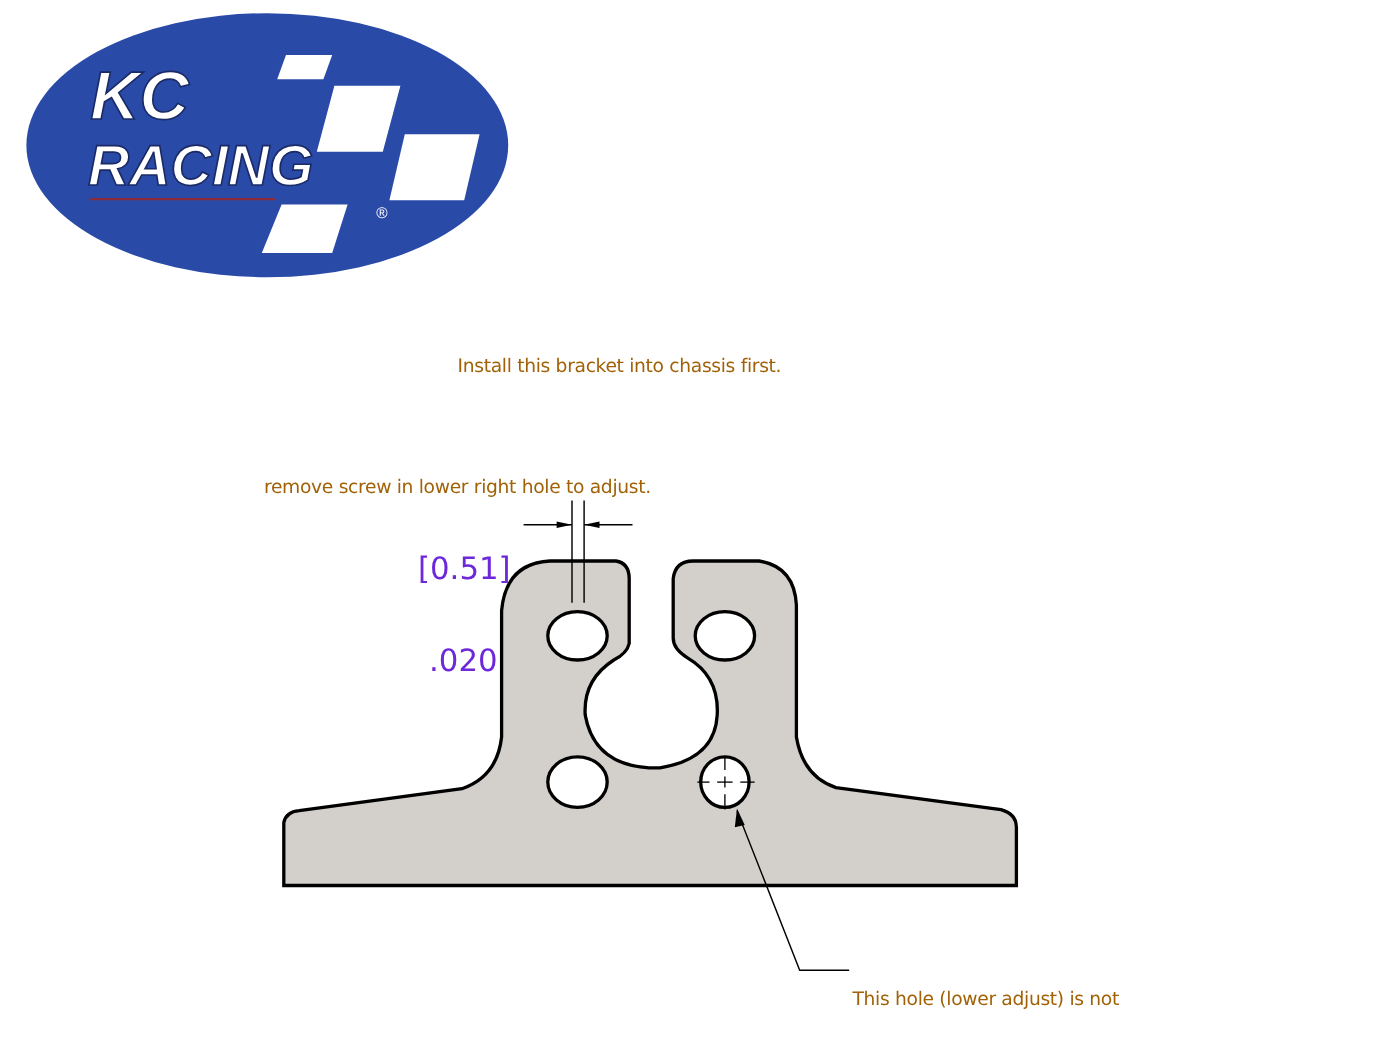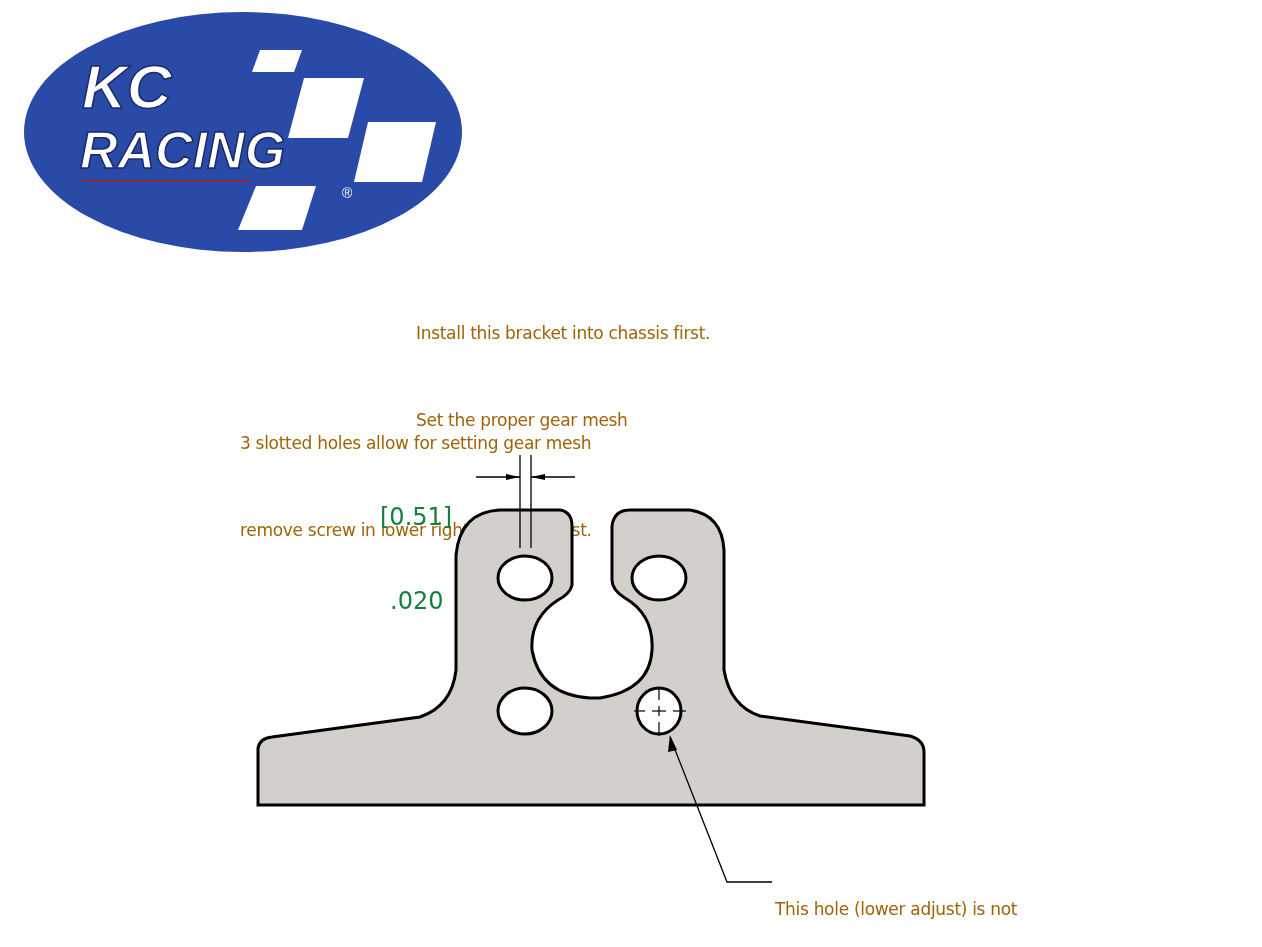--- a/index.html
+++ b/index.html
@@ -1,19 +1,19 @@
 <!DOCTYPE html>
 <html><head>
 <meta charset="utf-8">
 <style>
   html, body { margin: 0; padding: 0; background: #ffffff; }
   body { width: 1262px; height: 947px; position: relative; overflow: hidden; font-family: "DejaVu Sans", sans-serif; }
   .abs { position: absolute; }
   .note { color: #a16207; font-size: 17px; line-height: 29px; letter-spacing: -0.3px; font-weight: 400; white-space: pre; }
-  .dim { color: #15803d; font-size: 24px; line-height: 28px; white-space: pre; }
+  .dim { color: #6d28d9; font-size: 28px; line-height: 28px; white-space: pre; }
   svg text { font-family: "Liberation Sans", sans-serif; }
 </style>
 </head>
 <body>
 
 <div class="abs" style="left:22px;top:10px;width:442px;height:244px;">
   <svg width="442" height="244" viewBox="0 0 442 244">
     <ellipse cx="221" cy="122" rx="219" ry="120" fill="#2a4aa8"></ellipse>
 
     <polygon points="238,40 280,40 272,62 230,62" fill="#ffffff"></polygon>
@@ -22,25 +22,23 @@
     <polygon points="234,176 294,176 280,220 216,220" fill="#ffffff"></polygon>
     <text x="60" y="98" font-size="62" font-style="italic" font-weight="bold" fill="#ffffff" stroke="#1a2a66" stroke-width="1.5">KC</text>
     <text x="58" y="158" font-size="52" font-style="italic" font-weight="bold" fill="#ffffff" stroke="#1a2a66" stroke-width="1.5">RACING</text>
     <line x1="60" y1="171" x2="228" y2="171" stroke="#8a2a3a" stroke-width="2"></line>
     <text x="320" y="188" font-size="14" fill="#ffffff">®</text>
   </svg>
 </div>
 
 <div class="abs note" style="left:416px;top:261px;">
   <div>Install this bracket into chassis first.</div>
-  <div>Set the proper gear mesh</div>
 </div>
 
 <div class="abs note" style="left:240px;top:371px;">
-  <div>3 slotted holes allow for setting gear mesh</div>
   <div>remove screw in lower right hole to adjust.</div>
 </div>
 
 <div class="abs dim" style="left:380px;top:447px;">
   <div>[0.51]</div>
   <div style="padding-left:10px;">.020</div>
 </div>
 
 <svg class="abs" style="left:0;top:0;" width="1262" height="947" viewBox="0 0 1262 947">
 

